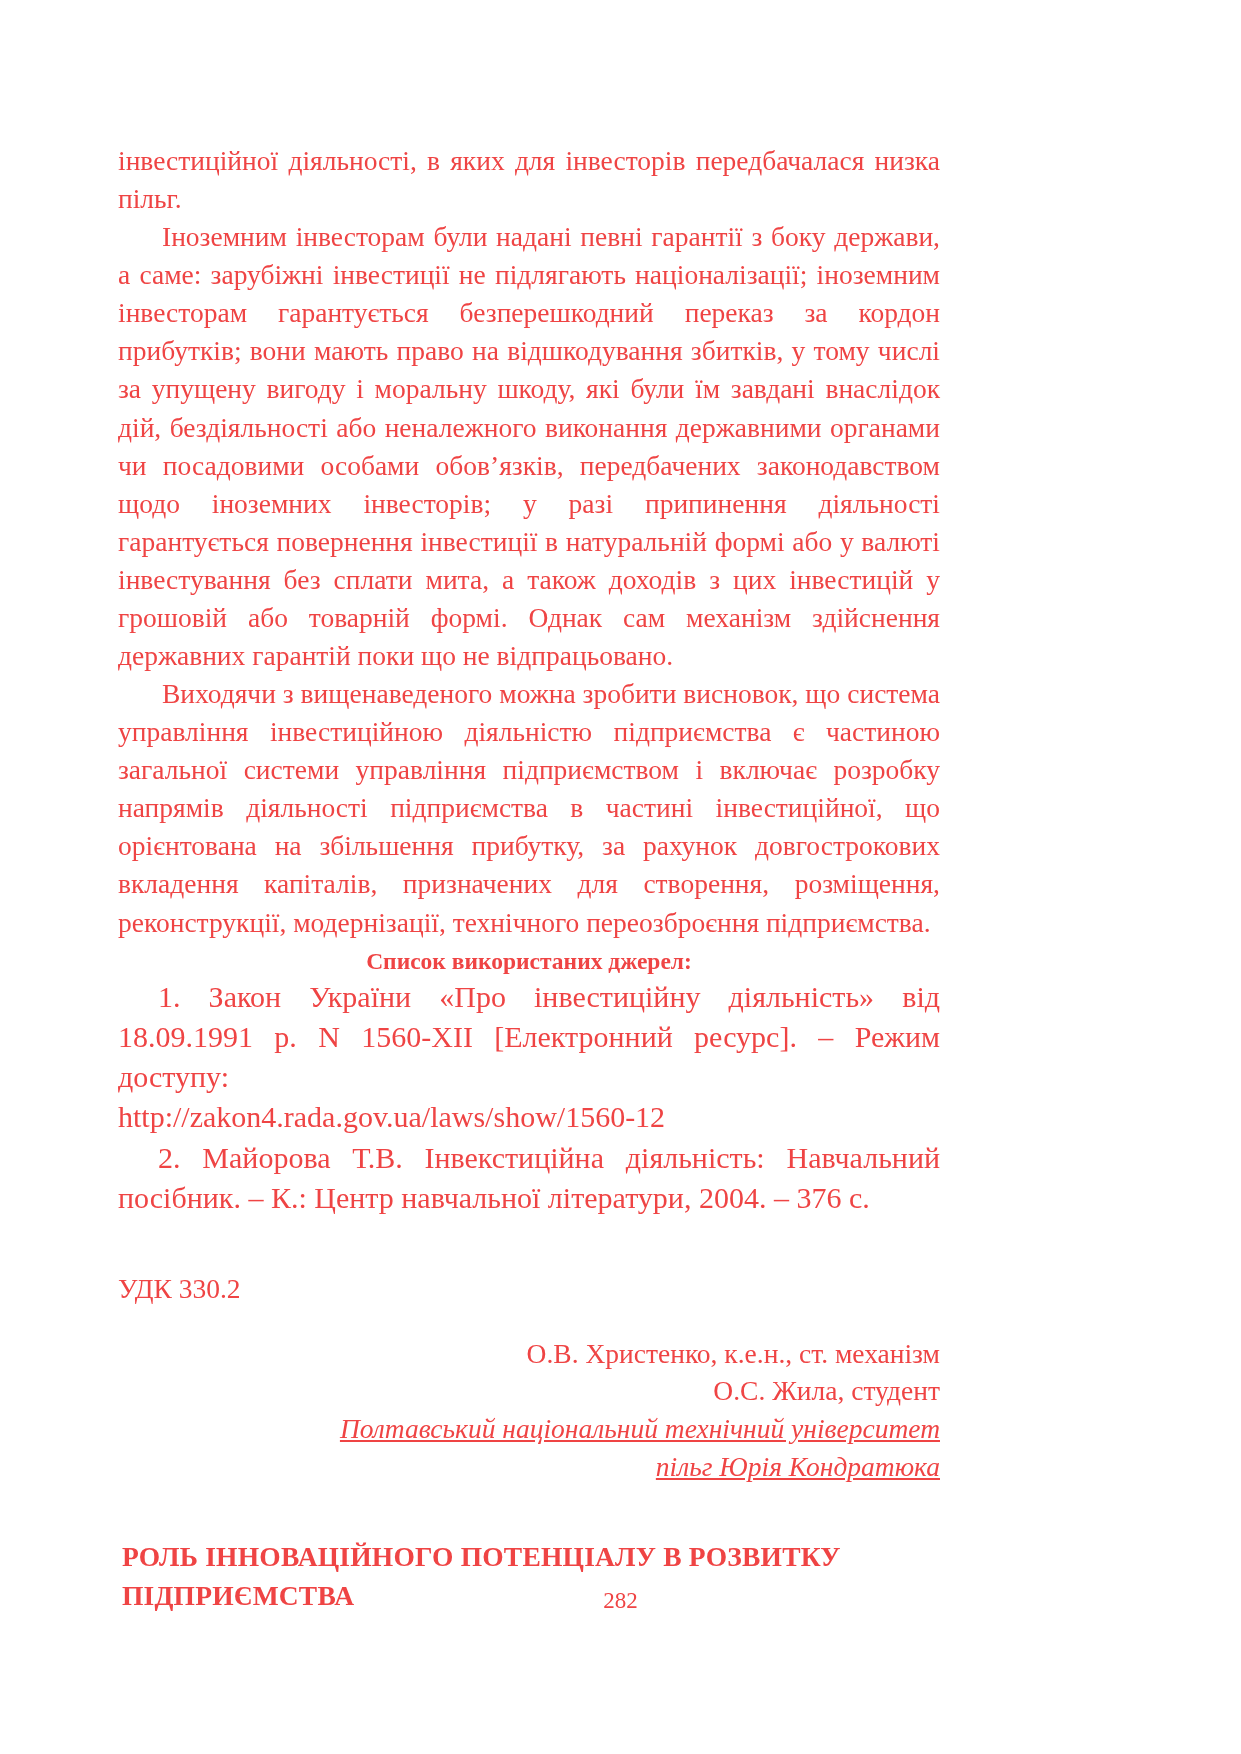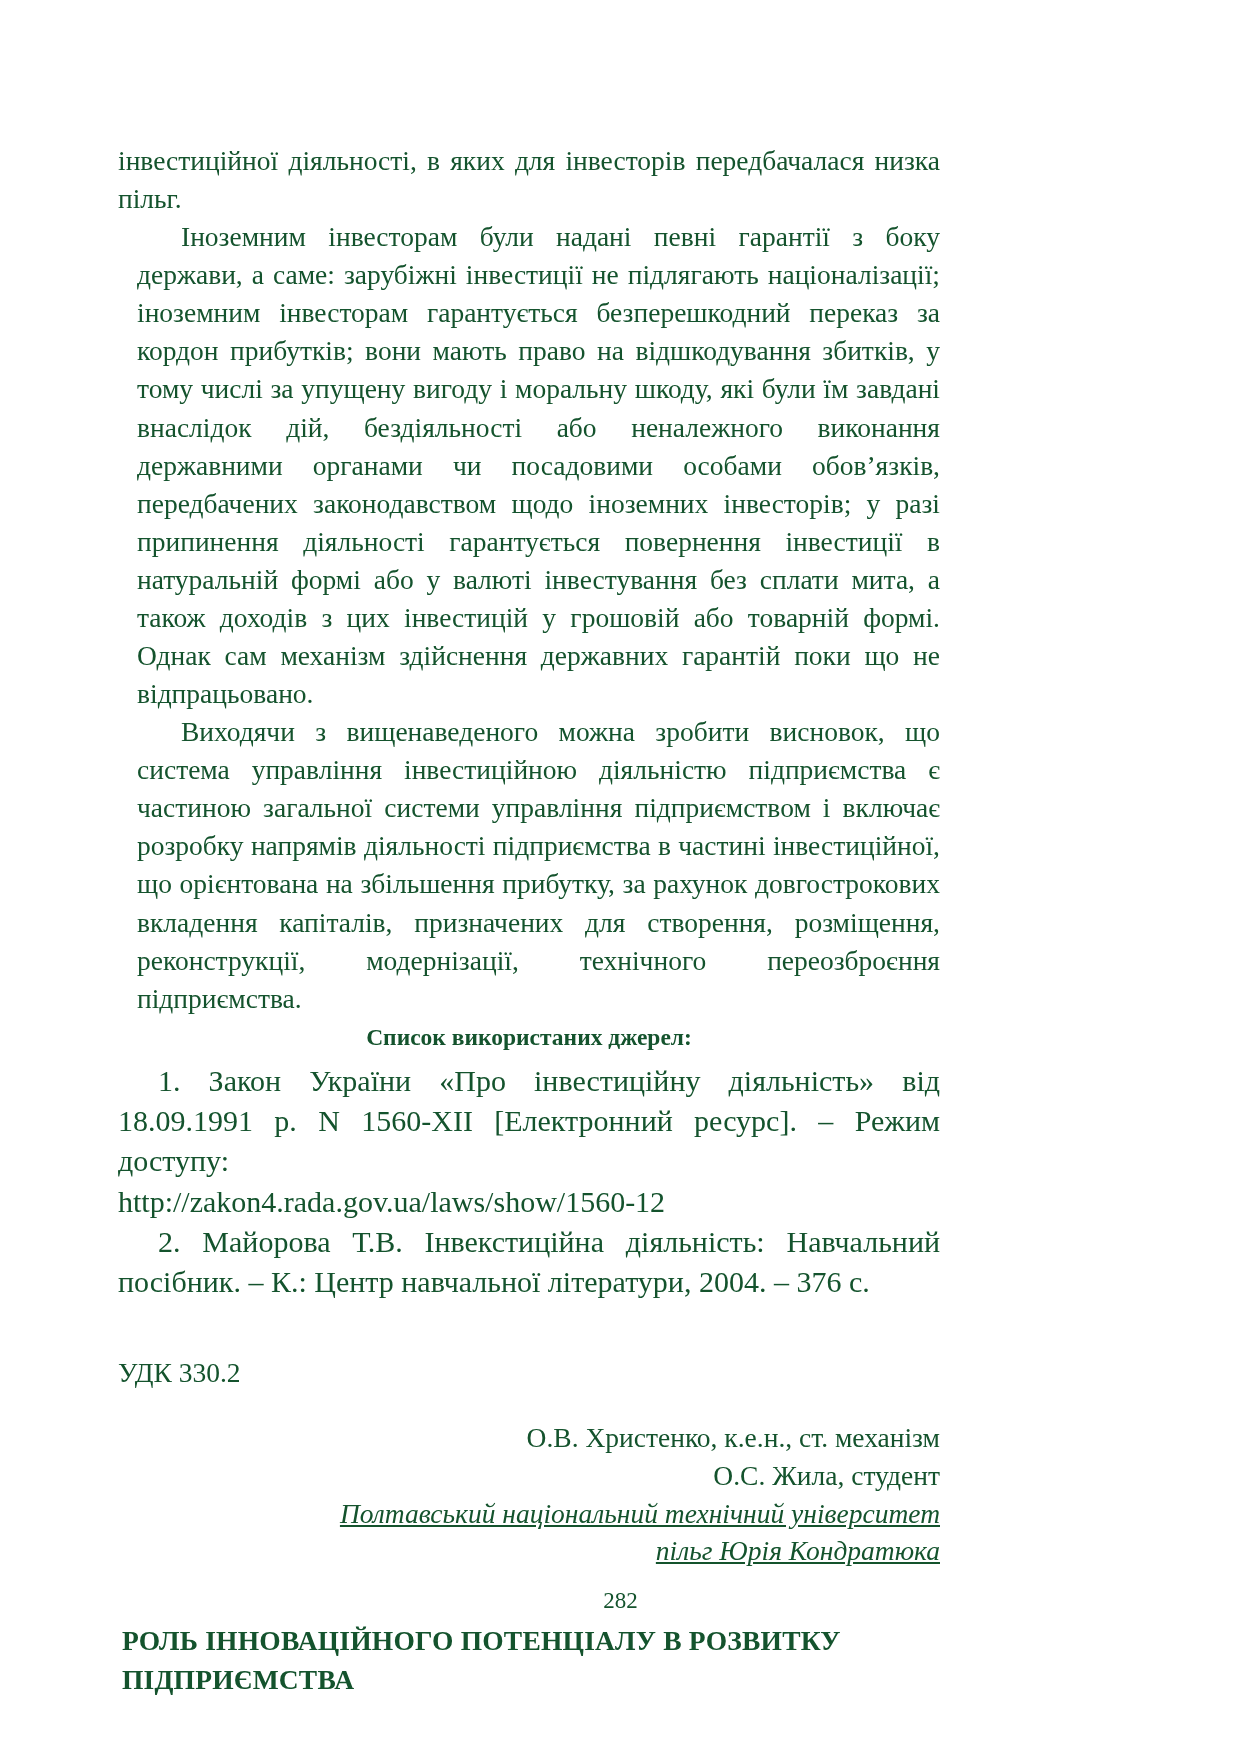--- a/index.html
+++ b/index.html
@@ -7,43 +7,42 @@
     padding: 0;
     background: #ffffff;
   }
   .page {
     position: relative;
     width: 1241px;
     height: 1754px;
     margin: 0 auto;
     background: #ffffff;
     font-family: "Liberation Serif", "DejaVu Serif", serif;
-    color: #14532d;
+    color: #ef4444;
     box-sizing: border-box;
   }
   .content {
     position: absolute;
     left: 118px;
     top: 142px;
     width: 822px;
   }
   p.body {
     margin: 0;
     font-size: 27.5px;
     line-height: 1.385;
     text-align: justify;
     text-justify: inter-word;
     text-indent: 0;
   }
   p.body.indent {
     text-indent: 44px;
-    margin-left: 19px;
   }
   .refs-title {
-    margin: 4px 0 8px 0;
+    margin: 4px 0 0 0;
     font-size: 23.5px;
     font-weight: bold;
     text-align: center;
     line-height: 1.33;
   }
   p.ref {
     margin: 0;
     font-size: 30px;
     line-height: 1.34;
     text-align: justify;

